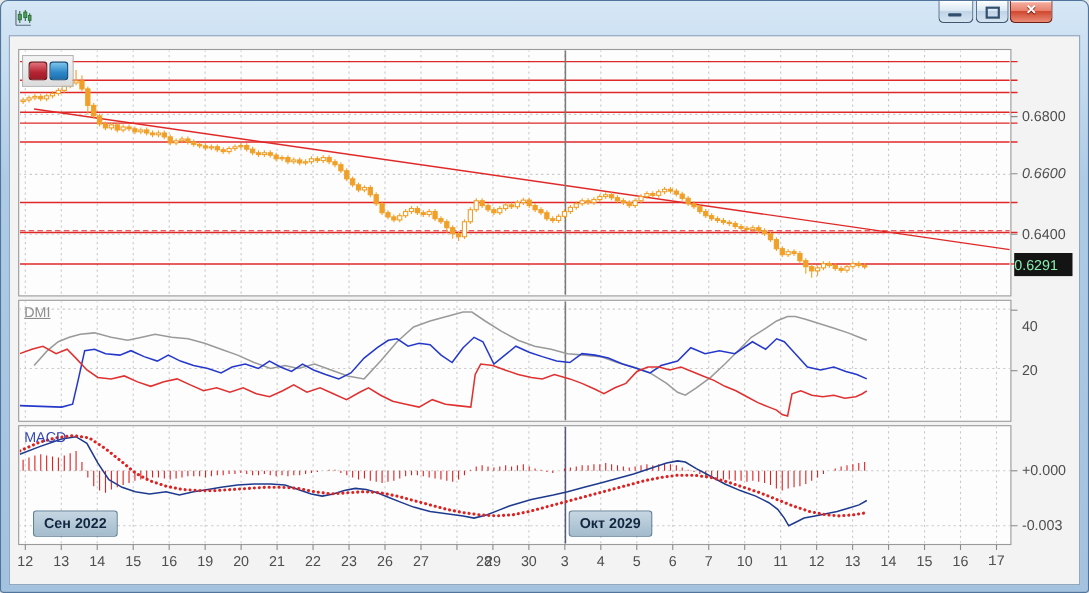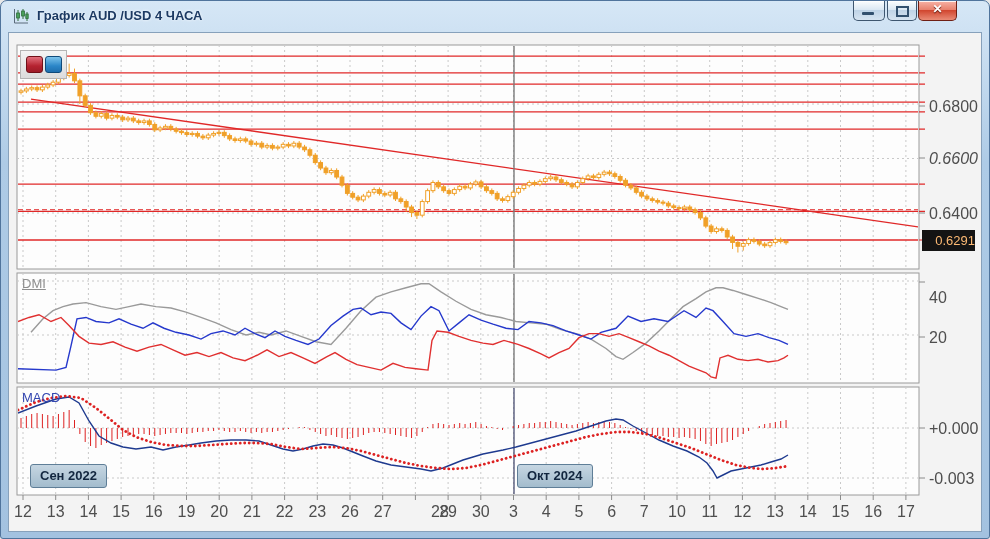--- a/index.html
+++ b/index.html
@@ -20,24 +20,24 @@
              border-color:#6e1f14;}
   .glyph-min{position:absolute;left:8px;bottom:5px;width:12px;height:3px;background:#32506e;border-radius:1px;}
   .glyph-max{position:absolute;left:8px;top:5px;width:9px;height:7px;border:2px solid #32506e;background:transparent;}
   .glyph-close{position:absolute;left:0;top:1px;width:100%;text-align:center;color:#fff;font-size:12px;
                font-weight:bold;text-shadow:0 1px 1px #5a1208;}
   
   #client{position:absolute;left:7px;top:31px;width:974px;height:500px;background:#f3f3f3;
           border:1px solid #87a1bb;box-sizing:border-box;}
   #chart-svg{position:absolute;left:0;top:0;z-index:2;}
   #labels{position:absolute;left:0;top:0;width:990px;height:539px;z-index:3;pointer-events:none;}
-  .axlabel{position:absolute;font-size:16px;color:#4e4e4e;white-space:nowrap;}
+  .axlabel{position:absolute;font-size:13px;color:#4e4e4e;white-space:nowrap;}
   .xlab{transform:translateX(-50%);}
-  #price-tag{position:absolute;left:921px;top:229px;width:53px;height:21px;background:#141414;color:#fdba74;
-             font-size:13px;text-align:right;line-height:21px;}
+  #price-tag{position:absolute;left:921px;top:229px;width:53px;height:21px;background:#141414;color:#86efac;
+             font-size:13px;text-align:left;line-height:21px;}
   .panel-title{position:absolute;font-size:13px;}
   #dmi-title{left:21px;top:275px;color:#8e8e8e;text-decoration:underline;}
   #macd-title{left:21px;top:389px;color:#3346b0;}
   .month-badge{position:absolute;top:463px;height:18px;padding:2px 9px;background:linear-gradient(#c6d6e2,#a3bccd);
                border:1px solid #5f7econstant1;border:1px solid #5f7e97;border-radius:3px;color:#12263f;
                font-size:13px;font-weight:bold;line-height:18px;}
   #badge-sep{left:29px;}
   #badge-okt{left:516px;}
   #mini-toolbar{position:absolute;left:19px;top:49px;width:45px;height:27px;background:linear-gradient(#f4f4f4,#dcdcdc);
                 border:1px solid #b4b4b4;z-index:4;}
@@ -54,21 +54,20 @@
     <svg id="title-icon" viewBox="0 0 17 17">
       <line x1="1.5" y1="1" x2="1.5" y2="15" stroke="#5a6a7a" stroke-width="1"></line>
       <line x1="1.5" y1="15" x2="15" y2="15" stroke="#5a6a7a" stroke-width="1"></line>
       <line x1="5" y1="2" x2="5" y2="13" stroke="#2e6b38" stroke-width="1"></line>
       <rect x="3.6" y="5" width="2.8" height="5" fill="#49a05a" stroke="#2e6b38" stroke-width="0.8"></rect>
       <line x1="10" y1="1" x2="10" y2="11" stroke="#2e6b38" stroke-width="1"></line>
       <rect x="8.6" y="3" width="2.8" height="5" fill="#49a05a" stroke="#2e6b38" stroke-width="0.8"></rect>
       <line x1="14" y1="4" x2="14" y2="13" stroke="#2e6b38" stroke-width="1"></line>
       <rect x="12.8" y="6" width="2.4" height="4.5" fill="#49a05a" stroke="#2e6b38" stroke-width="0.8"></rect>
     </svg>
-    <div id="title-text">График AUD /USD  4 ЧАСА</div>
     <div class="win-btn" id="btn-min">
       <span class="glyph-min"></span>
     </div>
     <div class="win-btn" id="btn-max">
       <span class="glyph-max"></span>
     </div>
     <div class="win-btn" id="btn-close">
       <span class="glyph-close">✕</span>
     </div>
   </div>
@@ -689,21 +688,21 @@
     </svg>
 
   <div id="labels">
     <div id="mini-toolbar" style="pointer-events:auto">
       <div class="tool-btn" id="tool-red"></div>
       <div class="tool-btn" id="tool-blue"></div>
     </div>
     <div class="panel-title" id="dmi-title">DMI</div>
     <div class="panel-title" id="macd-title">MACD</div>
     <div class="month-badge" id="badge-sep">Сен 2022</div>
-    <div class="month-badge" id="badge-okt">Окт 2024</div>
+    <div class="month-badge" id="badge-okt">Окт 2029</div>
     <div id="price-tag">0.6291</div>
   <div class="axlabel" style="left: 928px; top: 97px;">0.6800</div>
       <div class="axlabel" style="left: 928px; top: 149px; font-style: italic;">0.6600</div>
       <div class="axlabel" style="left: 928px; top: 204px;">0.6400</div>
       <div class="axlabel" style="left: 928px; top: 288px;">40</div>
       <div class="axlabel" style="left: 928px; top: 328px;">20</div>
       <div class="axlabel" style="left: 928px; top: 419px;">+0.000</div>
       <div class="axlabel" style="left: 928px; top: 469px;">-0.003</div>
       <div class="axlabel xlab" style="left: 22px; top: 502px;">12</div>
       <div class="axlabel xlab" style="left: 54.7px; top: 502px;">13</div>
@@ -725,16 +724,16 @@
       <div class="axlabel xlab" style="left: 577.9px; top: 502px;">5</div>
       <div class="axlabel xlab" style="left: 610.6px; top: 502px;">6</div>
       <div class="axlabel xlab" style="left: 643.3px; top: 502px;">7</div>
       <div class="axlabel xlab" style="left: 676px; top: 502px;">10</div>
       <div class="axlabel xlab" style="left: 708.7px; top: 502px;">11</div>
       <div class="axlabel xlab" style="left: 741.4px; top: 502px;">12</div>
       <div class="axlabel xlab" style="left: 774.1px; top: 502px;">13</div>
       <div class="axlabel xlab" style="left: 806.8px; top: 502px;">14</div>
       <div class="axlabel xlab" style="left: 839.5px; top: 502px;">15</div>
       <div class="axlabel xlab" style="left: 872.2px; top: 502px;">16</div>
-      <div class="axlabel xlab" style="left: 904.9px; top: 502px;">17</div>
+      <div class="axlabel xlab" style="left: 904.9px; top: 502px; font-family: Liberation Mono, monospace;">17</div>
     </div>
 
 </div>
 
 </body></html>

